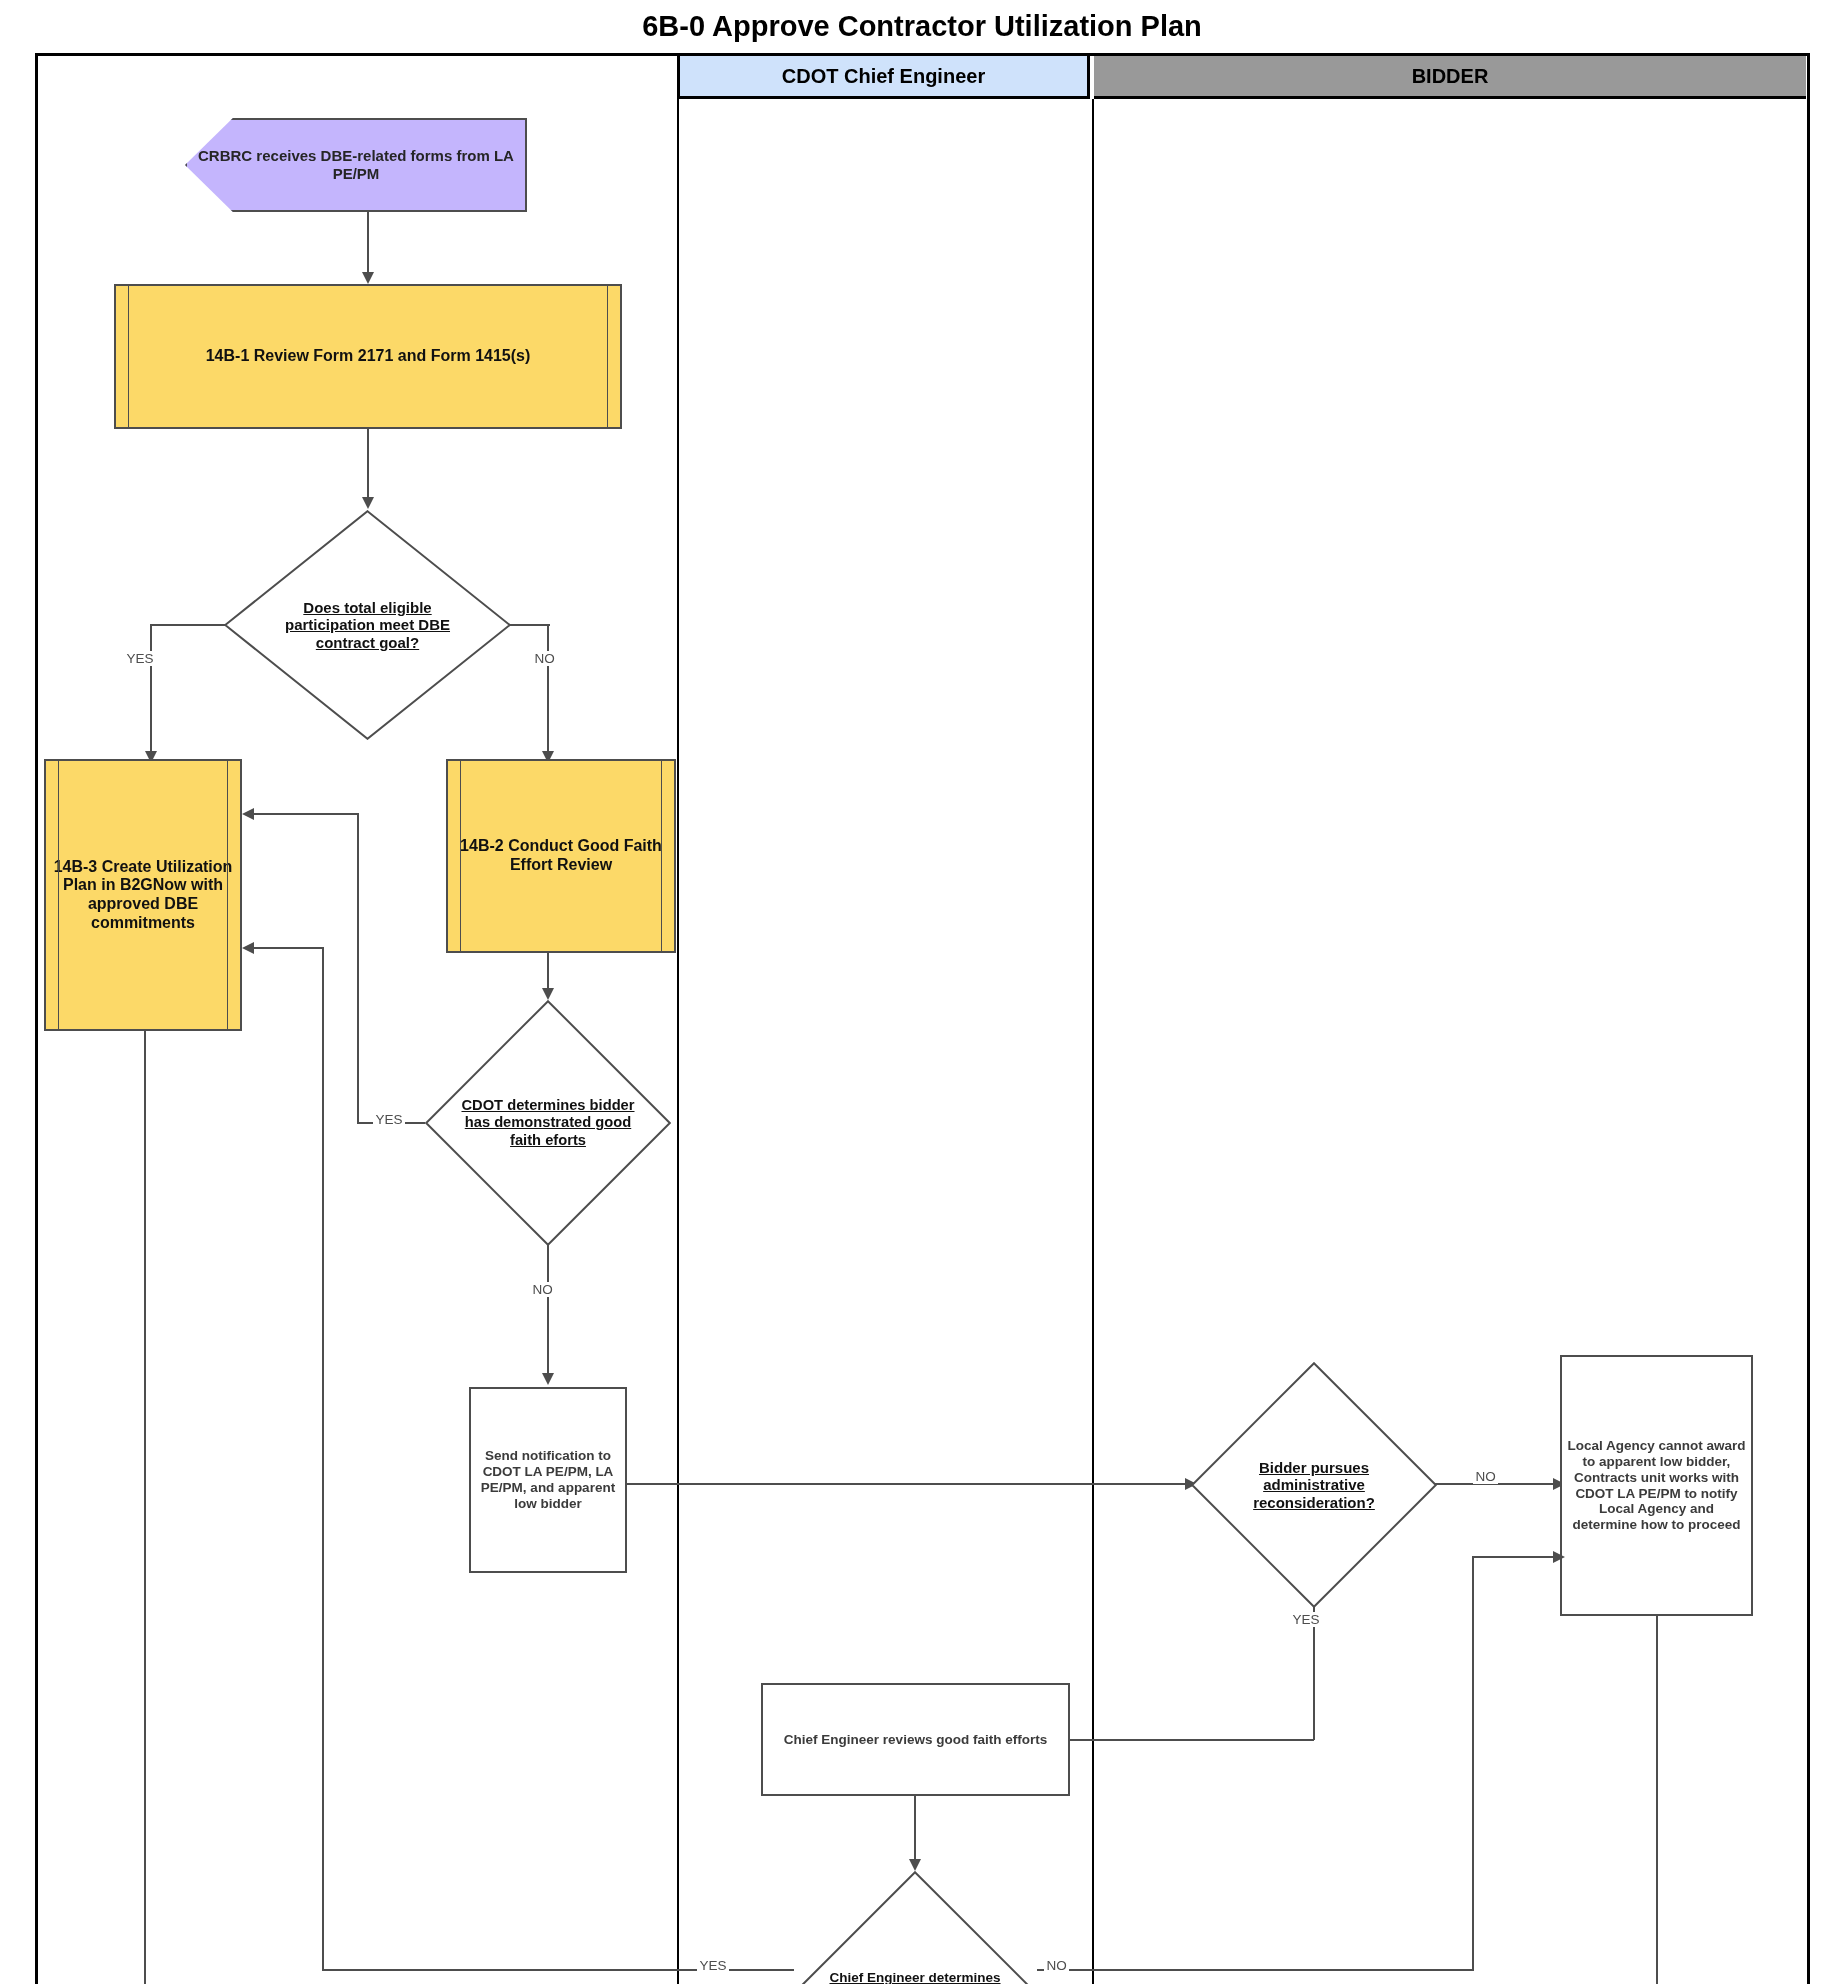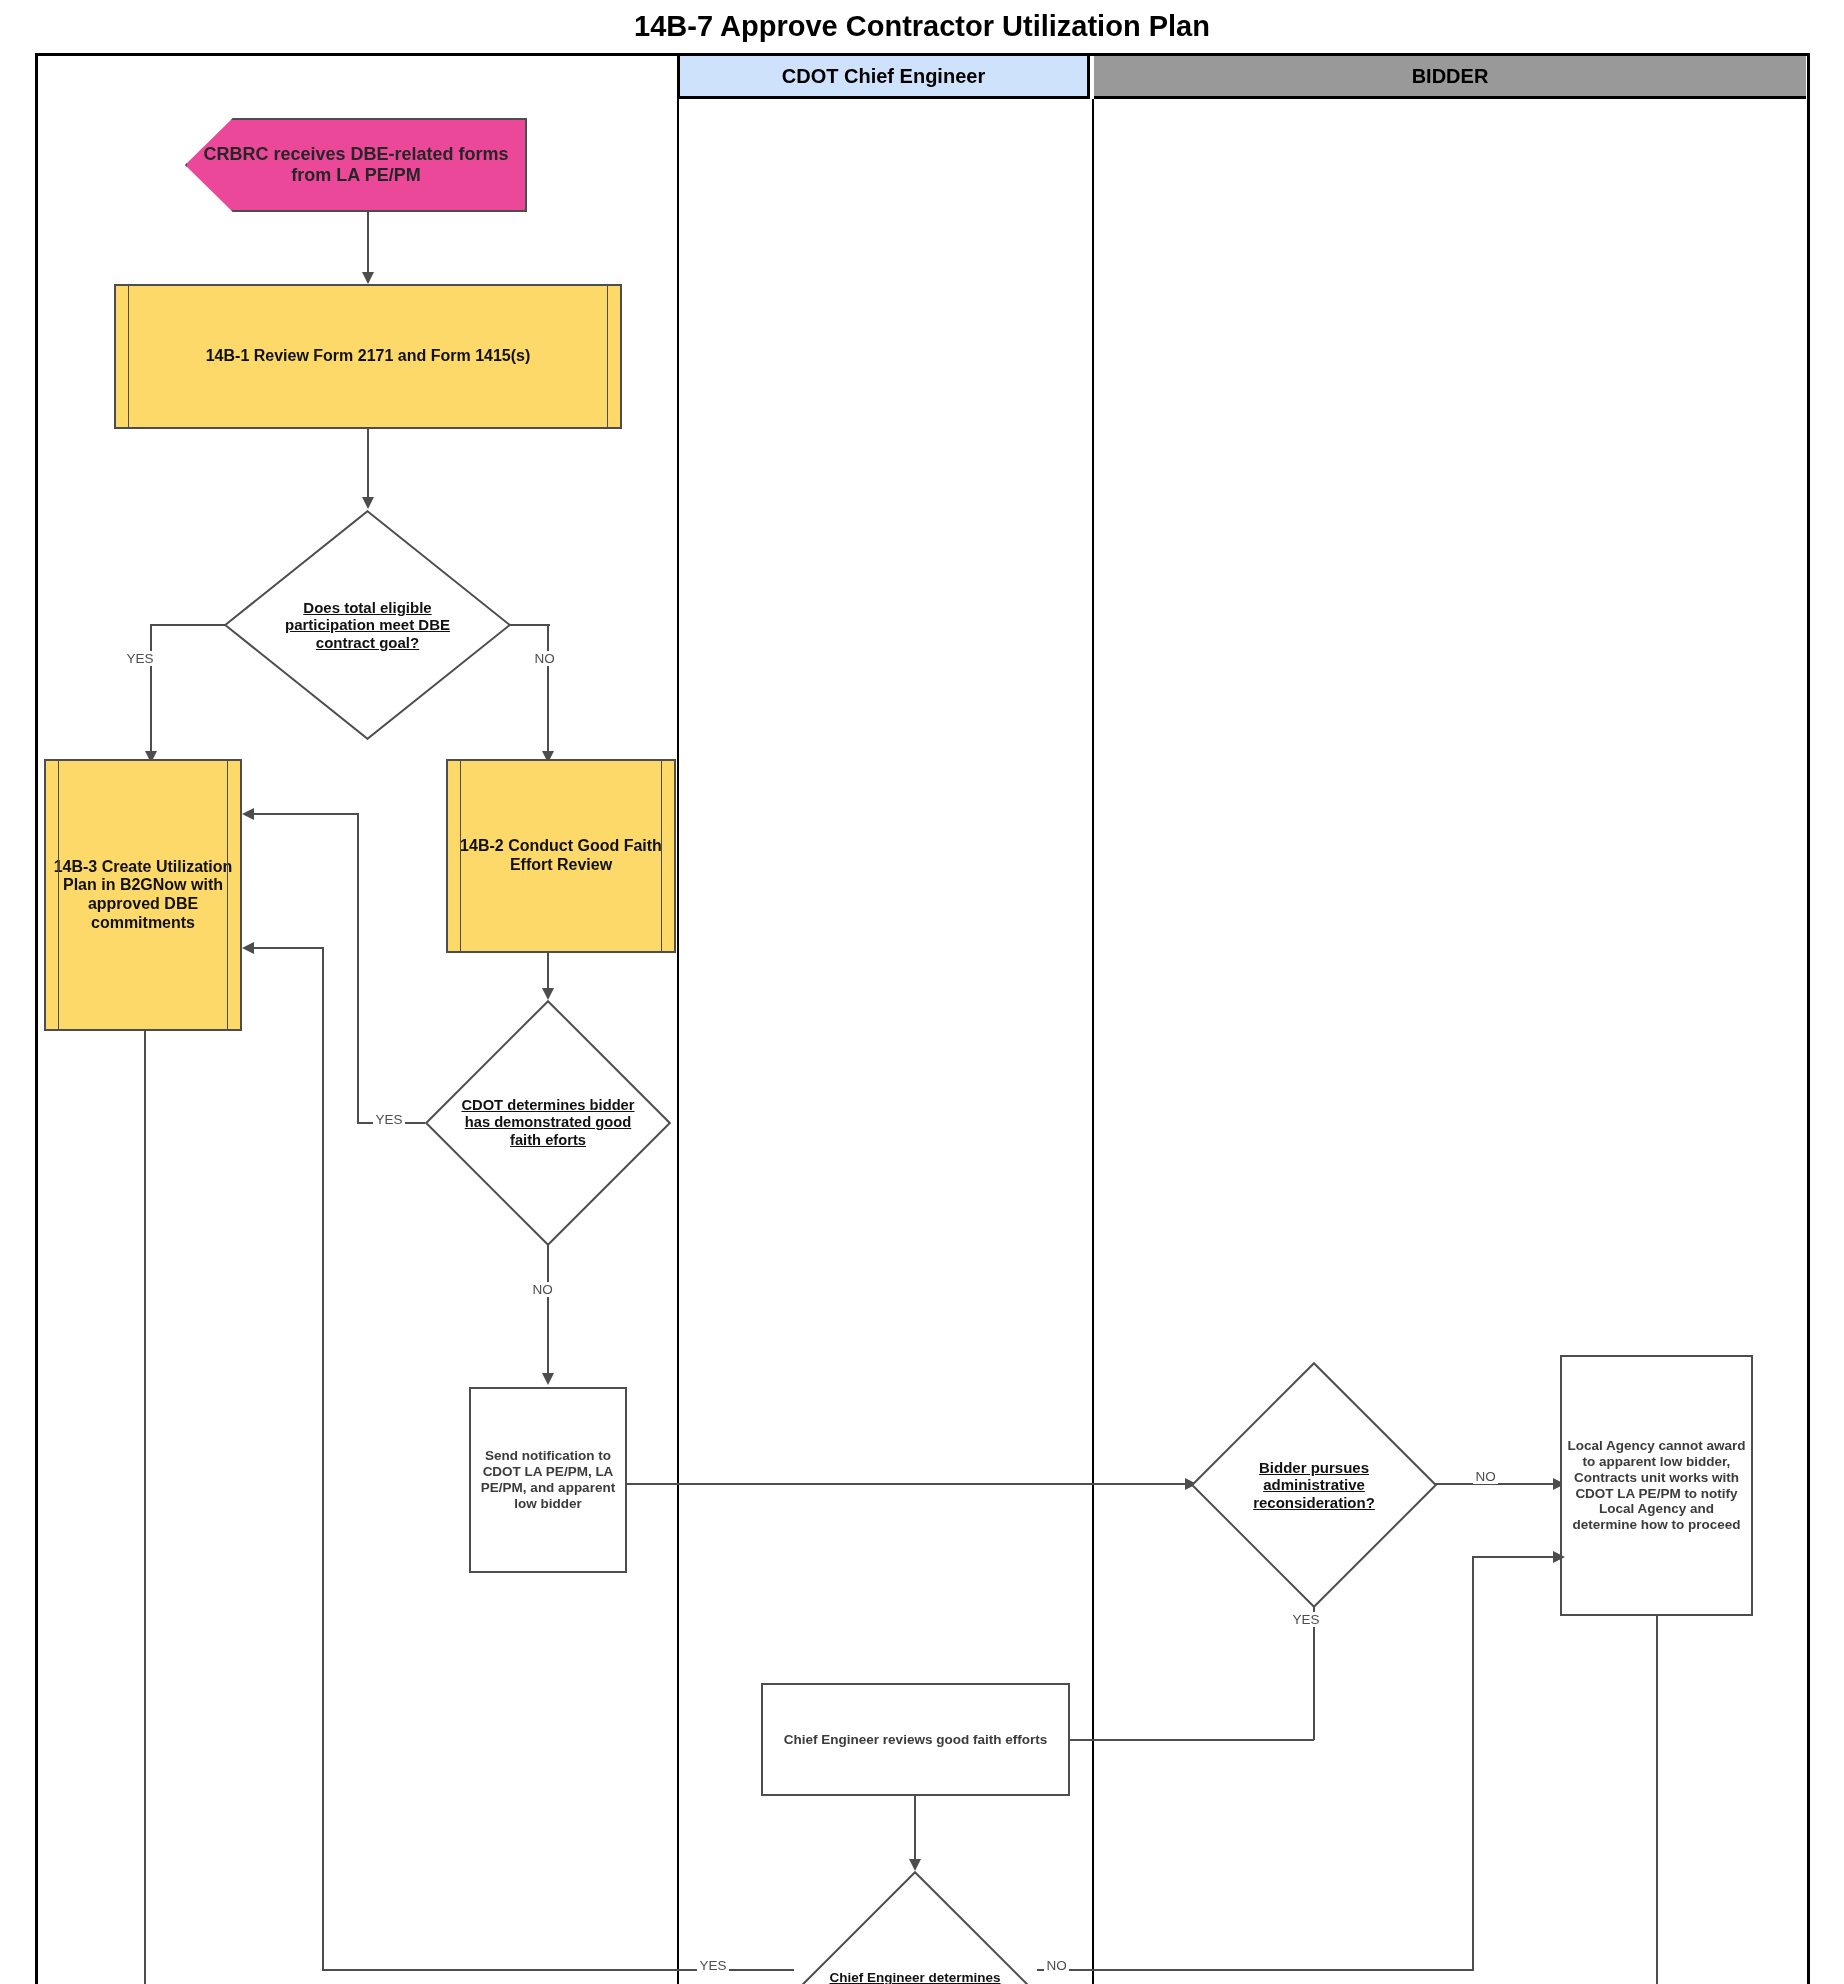--- a/index.html
+++ b/index.html
@@ -41,23 +41,23 @@
   .lane-div.d2{left:1054px;}
 
   
   .node{position:absolute;box-sizing:border-box;
         display:flex;align-items:center;justify-content:center;
         text-align:center;color:#1f1f1f;}
   .node .lbl{width:100%;padding:0 4px;line-height:1.17;}
 
   
   .start{
-    background:#ec4899;border:2px solid #4d4d4d;
+    background:#c4b5fd;border:2px solid #4d4d4d;
     clip-path:polygon(14% 0%, 100% 0%, 100% 100%, 14% 100%, 0% 50%);
-    font-weight:bold;font-size:18px;color:#262626;
+    font-weight:bold;font-size:15px;color:#262626;
   }
 
   
   .pproc{
     background:#fcd968;border:2px solid #4d4d4d;
     font-weight:bold;color:#111;
   }
   .pproc::before,.pproc::after{
     content:"";position:absolute;top:0;bottom:0;width:1.2px;background:#4d4d4d;
   }
@@ -81,21 +81,21 @@
   .ln.v{width:2px;}
   .ar{position:absolute;width:0;height:0;}
   .ar.down{border-left:6.4px solid transparent;border-right:6.4px solid transparent;border-top:12px solid #4d4d4d;}
   .ar.left{border-top:6.4px solid transparent;border-bottom:6.4px solid transparent;border-right:12px solid #4d4d4d;}
   .ar.right{border-top:6.4px solid transparent;border-bottom:6.4px solid transparent;border-left:12px solid #4d4d4d;}
   .elbl{position:absolute;font-size:13.5px;color:#4d4d4d;background:#fff;padding:0 2.4px;white-space:nowrap;}
 </style>
 </head>
 <body>
 
-<div class="title">14B-7 Approve Contractor Utilization Plan</div>
+<div class="title">6B-0 Approve Contractor Utilization Plan</div>
 
 <div class="frame">
 
   <div class="lane-head l2">CDOT Chief Engineer</div>
   <div class="lane-head l3">BIDDER</div>
 
   <div class="lane-div d1"></div>
   <div class="lane-div d2"></div>
 </div>
 

